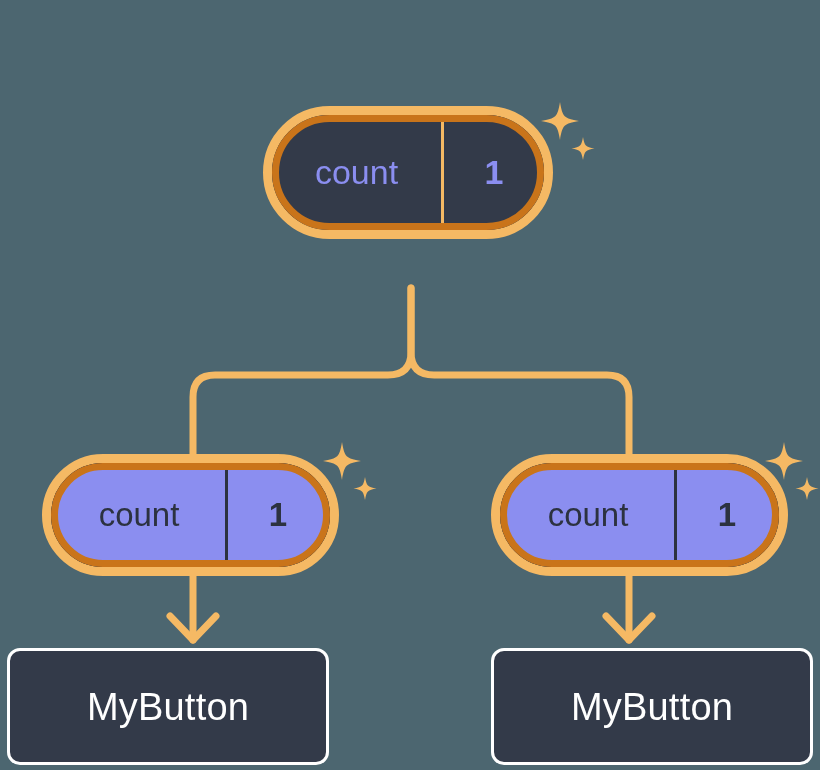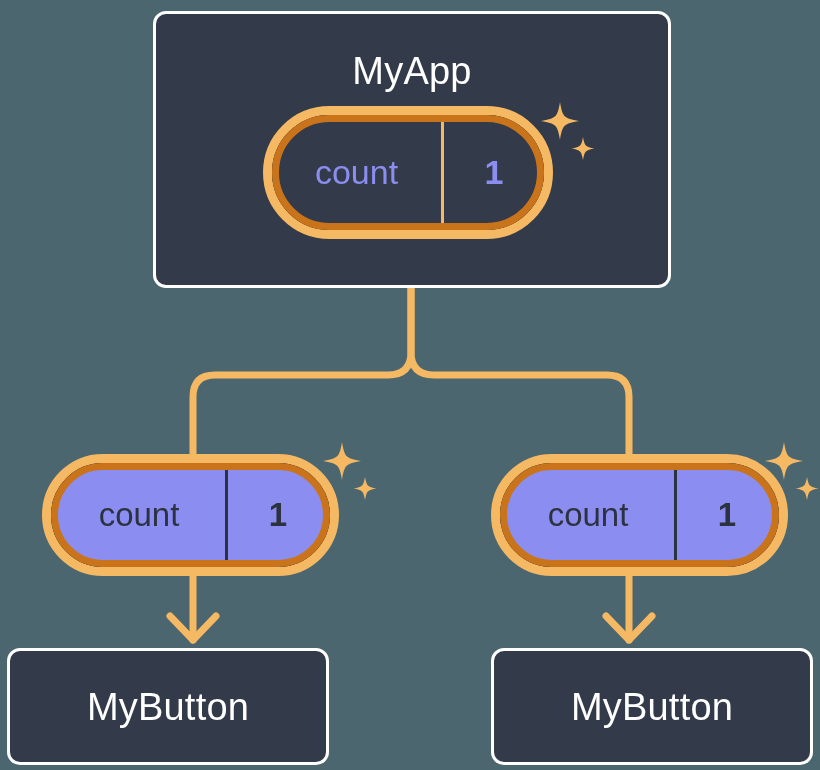--- a/index.html
+++ b/index.html
@@ -178,23 +178,20 @@
       <line x1="193" y1="575" x2="193" y2="640" stroke="#f5b964" stroke-width="7" stroke-linecap="round"></line>
       <polyline points="170,616 193,640 216,616" fill="none" stroke="#f5b964" stroke-width="7" stroke-linecap="round" stroke-linejoin="round"></polyline>
     </g>
 
     <g>
       <line x1="629" y1="575" x2="629" y2="640" stroke="#f5b964" stroke-width="7" stroke-linecap="round"></line>
       <polyline points="606,616 629,640 652,616" fill="none" stroke="#f5b964" stroke-width="7" stroke-linecap="round" stroke-linejoin="round"></polyline>
     </g>
   </svg>
 
-  <div id="app-box" class="comp-box">
-    <div class="comp-title">MyApp</div>
-  </div>
 
   <div id="pill-app-wrap" class="pill-wrap">
     <div id="pill-app" class="pill">
       <div class="pill-inner">
         <div class="pill-key">count</div>
         <div class="pill-val">1</div>
       </div>
     </div>
   </div>
 

